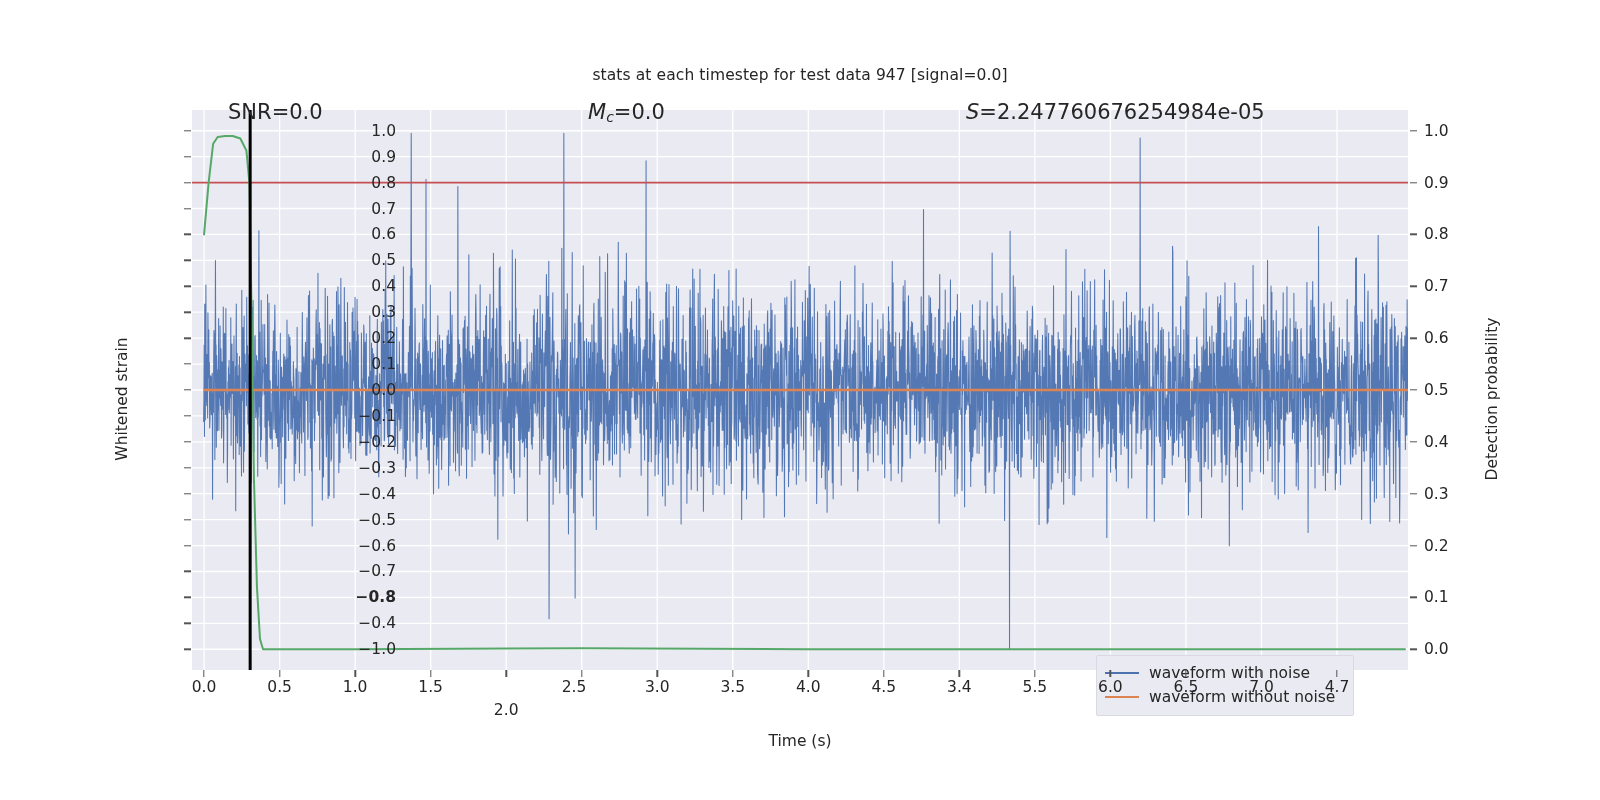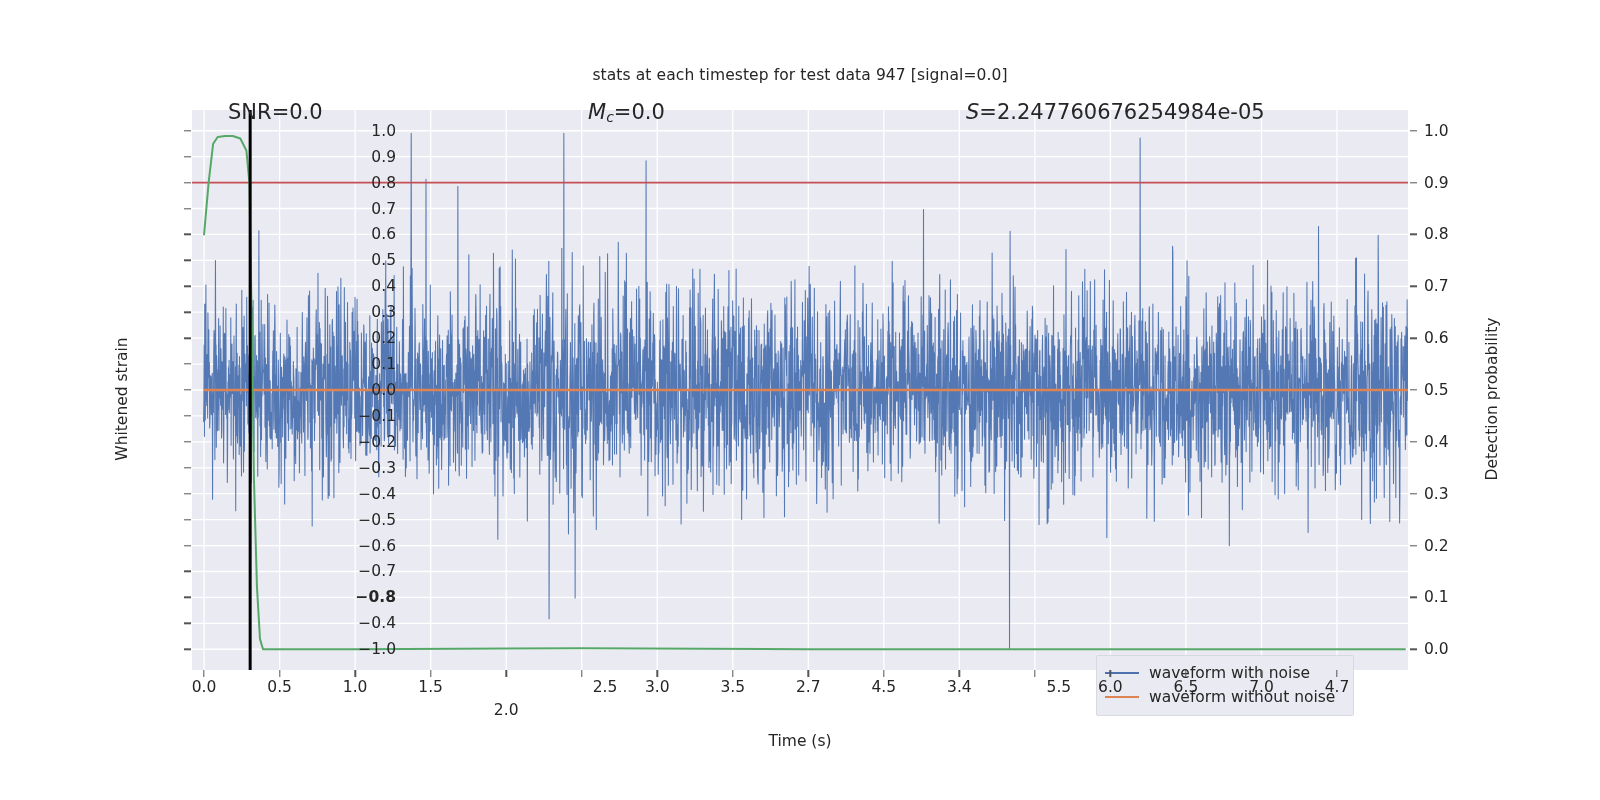--- a/index.html
+++ b/index.html
@@ -188,33 +188,33 @@
     <div class="xtick" style="left: 204.084px;">0.0</div>
     <div class="xtickmark" style="left: 204.084px;"></div>
     <div class="xtick" style="left: 279.612px;">0.5</div>
     <div class="xtickmark" style="left: 279.612px;"></div>
     <div class="xtick" style="left: 355.14px;">1.0</div>
     <div class="xtickmark" style="left: 355.14px;"></div>
     <div class="xtick" style="left: 430.668px;">1.5</div>
     <div class="xtickmark" style="left: 430.668px;"></div>
     <div class="xtick" style="left: 506.196px; margin-top: 23px;">2.0</div>
     <div class="xtickmark" style="left: 506.196px;"></div>
-    <div class="xtick" style="left: 605px;">2.5</div>
+    <div class="xtick" style="left: 574px;">2.5</div>
     <div class="xtickmark" style="left: 581.724px;"></div>
     <div class="xtick" style="left: 657.252px;">3.0</div>
     <div class="xtickmark" style="left: 657.252px;"></div>
     <div class="xtick" style="left: 732.78px;">3.5</div>
     <div class="xtickmark" style="left: 732.78px;"></div>
-    <div class="xtick" style="left: 808.308px;">2.7</div>
+    <div class="xtick" style="left: 808.308px;">4.0</div>
     <div class="xtickmark" style="left: 808.308px;"></div>
     <div class="xtick" style="left: 883.836px;">4.5</div>
     <div class="xtickmark" style="left: 883.836px;"></div>
     <div class="xtick" style="left: 959.364px;">3.4</div>
     <div class="xtickmark" style="left: 959.364px;"></div>
-    <div class="xtick" style="left: 1034.89px; margin-left: 24px;">5.5</div>
+    <div class="xtick" style="left: 1034.89px;">5.5</div>
     <div class="xtickmark" style="left: 1034.89px;"></div>
     <div class="xtick" style="left: 1110.42px;">6.0</div>
     <div class="xtickmark" style="left: 1110.42px;"></div>
     <div class="xtick" style="left: 1185.95px;">6.5</div>
     <div class="xtickmark" style="left: 1185.95px;"></div>
     <div class="xtick" style="left: 1261.48px;">7.0</div>
     <div class="xtickmark" style="left: 1261.48px;"></div>
     <div class="xtick" style="left: 1337px;">4.7</div>
     <div class="xtickmark" style="left: 1337px;"></div>
   </div>

